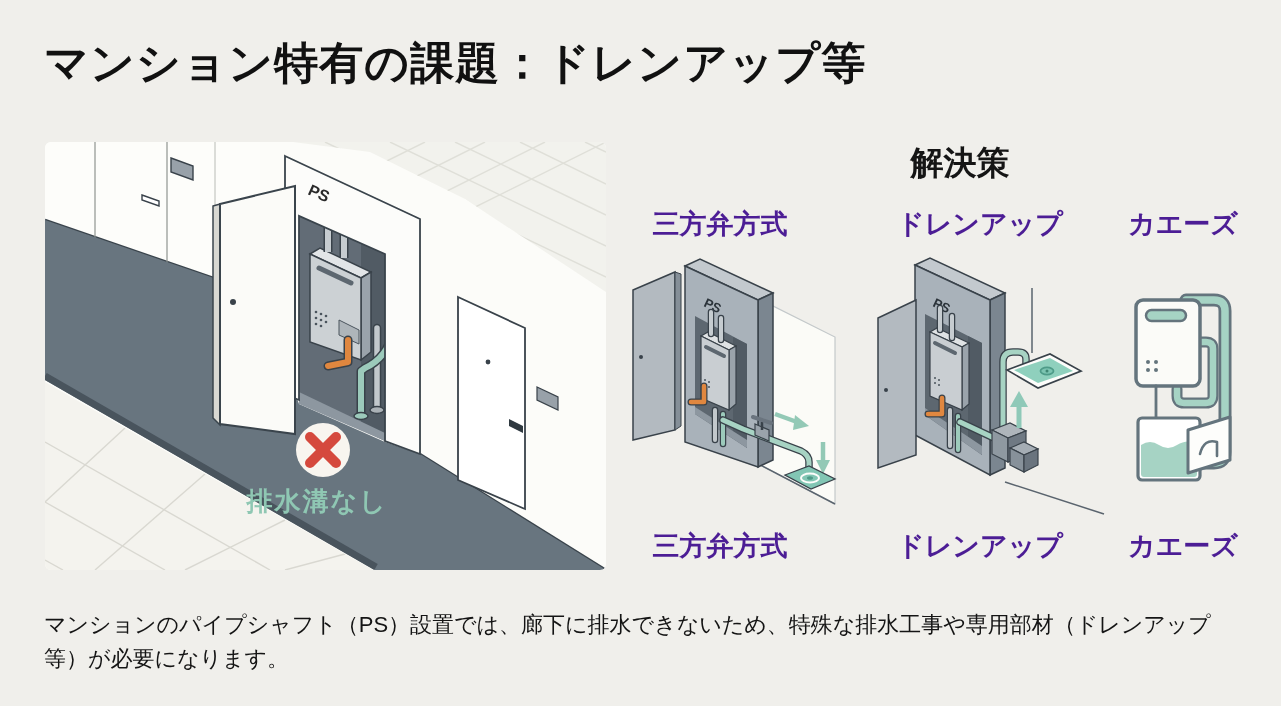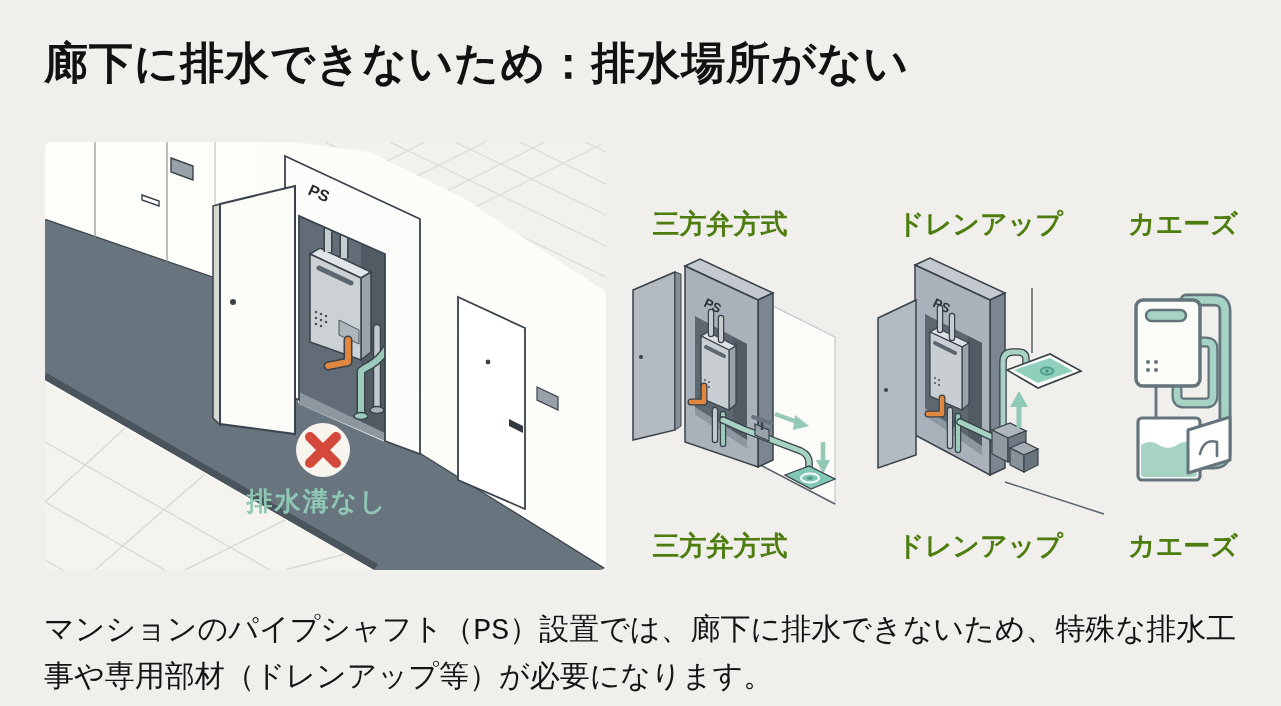--- a/index.html
+++ b/index.html
@@ -21,37 +21,37 @@
   #problem-illus{left:45px;top:142px;width:561px;height:428px;border-radius:6px;overflow:hidden;}
   #sol1-illus{left:625px;top:252px;width:230px;height:265px;}
   #sol2-illus{left:860px;top:250px;width:245px;height:265px;}
   #sol3-illus{left:1128px;top:290px;width:120px;height:195px;}
   .solutions-heading{
     position:absolute;left:860px;top:141px;width:200px;
     text-align:center;font-size:33px;font-weight:800;color:#151515;
   }
   .col-label{
     position:absolute;width:200px;text-align:center;
-    font-size:27px;font-weight:800;color:#4d7c0f;white-space:nowrap;
+    font-size:27px;font-weight:800;color:#4c1d95;white-space:nowrap;
   }
   .col-label.top{top:206px;}
   .col-label.bottom{top:528px;}
   .col1{left:620px;} .col2{left:880px;} .col3{left:1083px;}
   .footer-text{
     position:absolute;left:44px;top:608px;width:1208px;
-    font-size:30px;line-height:1.56;font-weight:500;color:#141414;font-family:Liberation Mono, monospace;
+    font-size:22px;line-height:1.56;font-weight:500;color:#141414;
   }
   svg text{font-family:"Liberation Sans","DejaVu Sans",sans-serif;}
 </style>
 </head>
 <body>
 
 <div class="stage">
 
-  <div class="title">廊下に排水できないため：排水場所がない</div>
+  <div class="title">マンション特有の課題：ドレンアップ等</div>
 
   <div class="illus" id="problem-illus">
     <svg width="561" height="428" viewBox="0 0 561 428">
       <defs>
         <clipPath id="ceilClip">
             <polygon points="248,0 561,0 561,158 420,57 325,10"></polygon>
           </clipPath>
         <clipPath id="tileClip">
             <polygon points="0,240 328,428 0,428"></polygon>
           </clipPath>
@@ -169,20 +169,21 @@
         <circle cx="278" cy="308" r="27" fill="#f8f5ef"></circle>
         <g stroke="#d5493d" stroke-width="10" stroke-linecap="round">
           <line x1="265" y1="295" x2="291" y2="321"></line>
           <line x1="291" y1="295" x2="265" y2="321"></line>
         </g>
       </g>
       <text x="272" y="368" text-anchor="middle" font-size="26" font-weight="bold" letter-spacing="2" fill="#8fc7b3">排水溝なし</text>
     </svg>
   </div>
 
+  <div class="solutions-heading">解決策</div>
 
   <div class="col-label top col1">三方弁方式</div>
   <div class="col-label top col2">ドレンアップ</div>
   <div class="col-label top col3">カエーズ</div>
 
   <div class="col-label bottom col1">三方弁方式</div>
   <div class="col-label bottom col2">ドレンアップ</div>
   <div class="col-label bottom col3">カエーズ</div>
 
   <div class="illus" id="sol1-illus">

